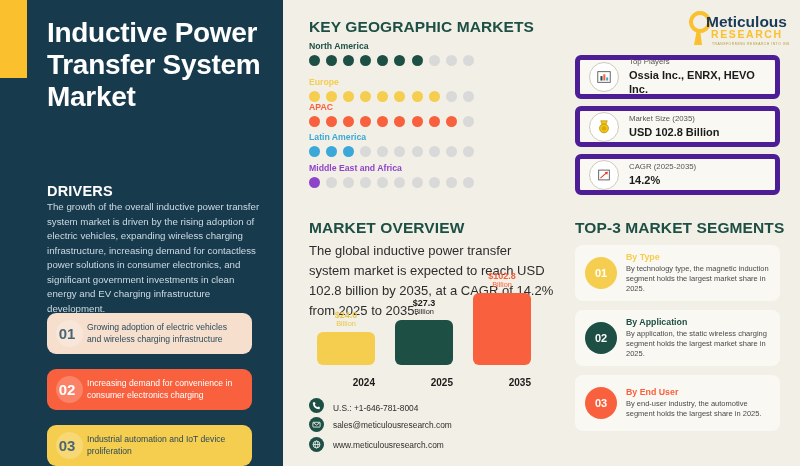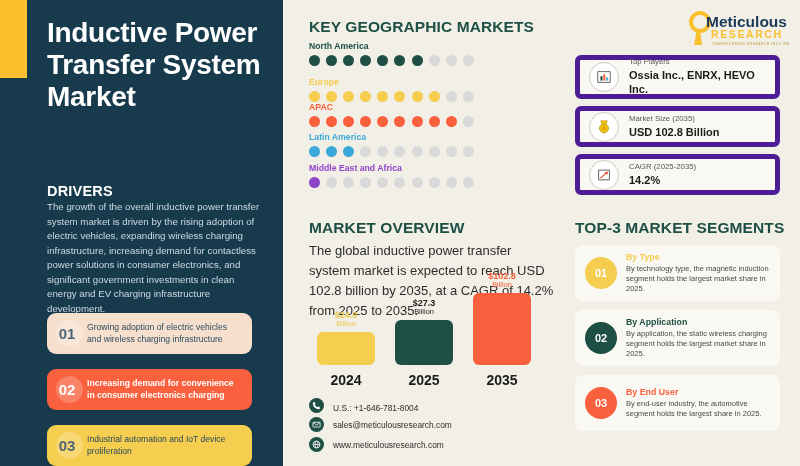--- a/index.html
+++ b/index.html
@@ -38,21 +38,21 @@
   .pill .num {
     width:40px; flex:0 0 40px; text-align:center;
     font-size:15px; font-weight:bold;
   }
   .pill .ptext { font-size:8.6px; line-height:1.32; padding-right:16px; }
   .pill-1 { top:313px; background:#f7dfcd; }
   .pill-1 .num { color:#173a4d; }
   .pill-1 .ptext { color:#2a4a5c; }
   .pill-2 { top:369px; background:#f9603d; }
   .pill-2 .num { color:#ffffff; }
-  .pill-2 .ptext { color:#ffffff;font-weight:bold; }
+  .pill-2 .ptext { color:#ffffff; }
   .pill-3 { top:425px; background:#f5cd4f; }
   .pill-3 .num { color:#173a4d; }
   .pill-3 .ptext { color:#2a4a5c; }
   .pill .numcircle {
     position:absolute; left:9px; top:7px; width:27px; height:27px;
     border-radius:50%; background:rgba(255,255,255,0.22);
   }
 
   
   .main { position:absolute; left:290px; top:0; right:0; bottom:0; }
@@ -96,22 +96,22 @@
     font-size:13px; color:#2d2d2d; line-height:1.55;
   }
   .chart { position:absolute; left:19px; top:280px; width:250px; height:110px; }
   .bar { position:absolute; bottom:25px; border-radius:6px; }
   .bar-lbl {
     position:absolute; text-align:center; font-size:9px; font-weight:bold;
     line-height:1.15;
   }
   .bar-lbl span { display:block; font-size:7.4px; font-weight:normal; }
   .bar-year {
-    position:absolute; bottom:2px; text-align:center;
-    font-size:14px; font-weight:bold; color:#1b1b1b;
+    position:absolute; bottom:2px; text-align:right;
+    font-size:10px; font-weight:bold; color:#1b1b1b;
   }
 
   
   .contact { position:absolute; left:19px; display:flex; align-items:center; }
   .contact .cic {
     width:15px; height:15px; border-radius:50%; background:#1d4f45;
     display:flex; align-items:center; justify-content:center; margin-right:9px;
   }
   .contact .ctxt { font-size:8.4px; color:#2d2d2d; }
 

